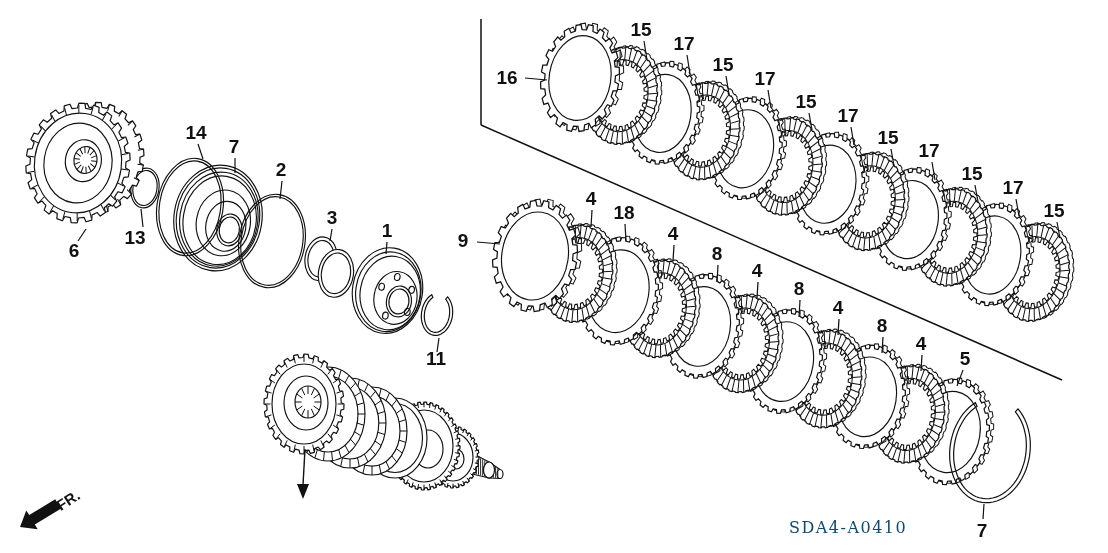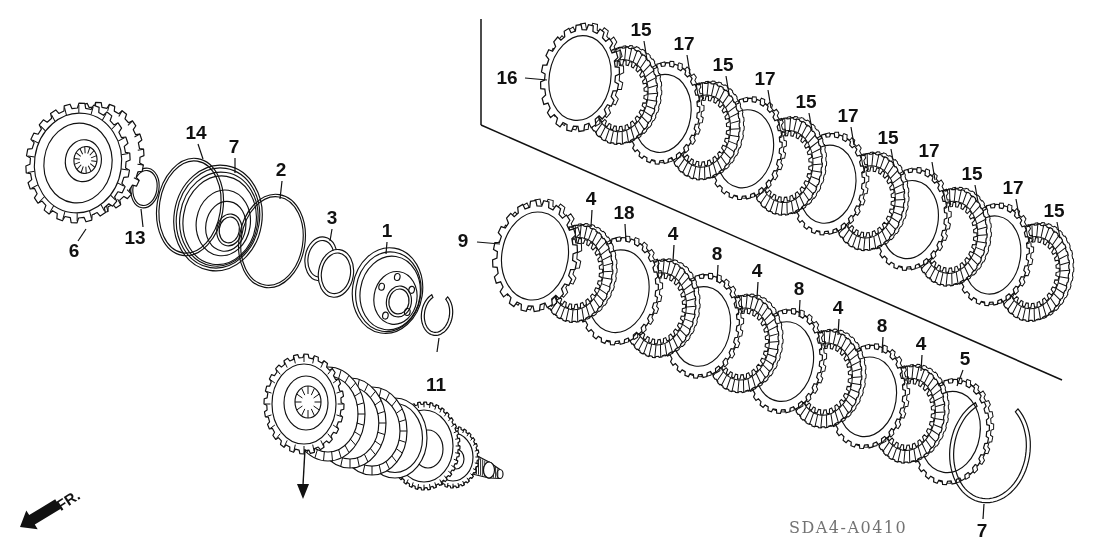--- a/index.html
+++ b/index.html
@@ -7,21 +7,21 @@
   .stage{position:relative;width:1108px;height:553px;background:#fff;overflow:hidden;
          font-family:"Liberation Sans",sans-serif;}
   svg{position:absolute;left:0;top:0;}
   .overlay{position:absolute;left:0;top:0;width:100%;height:100%;pointer-events:none;}
   .callout{position:absolute;transform:translate(-50%,-50%);
            font:bold 19px "Liberation Sans",sans-serif;color:#111;
            letter-spacing:0px;pointer-events:auto;cursor:default;line-height:1;}
   .assembly-label{position:absolute;font:bold 19px "Liberation Sans",sans-serif;
            color:#111;letter-spacing:1px;white-space:nowrap;}
   .diagram-code{position:absolute;font:16px "DejaVu Serif","Liberation Serif",serif;
-           color:#737373;letter-spacing:1.5px;white-space:nowrap;}
+           color:#0c4a6e;letter-spacing:1.5px;white-space:nowrap;}
   .fr-label{position:absolute;font:bold 15px "Liberation Sans",sans-serif;color:#111;
            transform:translate(-50%,-50%) rotate(-33deg);white-space:nowrap;}
 </style>
 </head>
 <body>
 
 <div class="stage">
   <svg id="diagram" width="1108" height="553" viewBox="0 0 1108 553">
       <g>
         <line x1="481" y1="19" x2="481" y2="125" stroke="#111111" stroke-width="1.5"></line>
@@ -380,16 +380,16 @@
         <div class="callout" style="left: 921px; top: 343px;">4</div>
         <div class="callout" style="left: 965px; top: 358px;">5</div>
         <div class="callout" style="left: 982px; top: 530px;">7</div>
         <div class="callout" style="left: 74px; top: 250px;">6</div>
         <div class="callout" style="left: 135px; top: 237px;">13</div>
         <div class="callout" style="left: 196px; top: 132px;">14</div>
         <div class="callout" style="left: 234px; top: 146px;">7</div>
         <div class="callout" style="left: 281px; top: 169px;">2</div>
         <div class="callout" style="left: 332px; top: 217px;">3</div>
         <div class="callout" style="left: 387px; top: 230px;">1</div>
-        <div class="callout" style="left: 436px; top: 384px;">11</div>
+        <div class="callout" style="left: 436px; top: 358px;">11</div>
       </div>
   </div>
 </div>
 
 </body></html>

